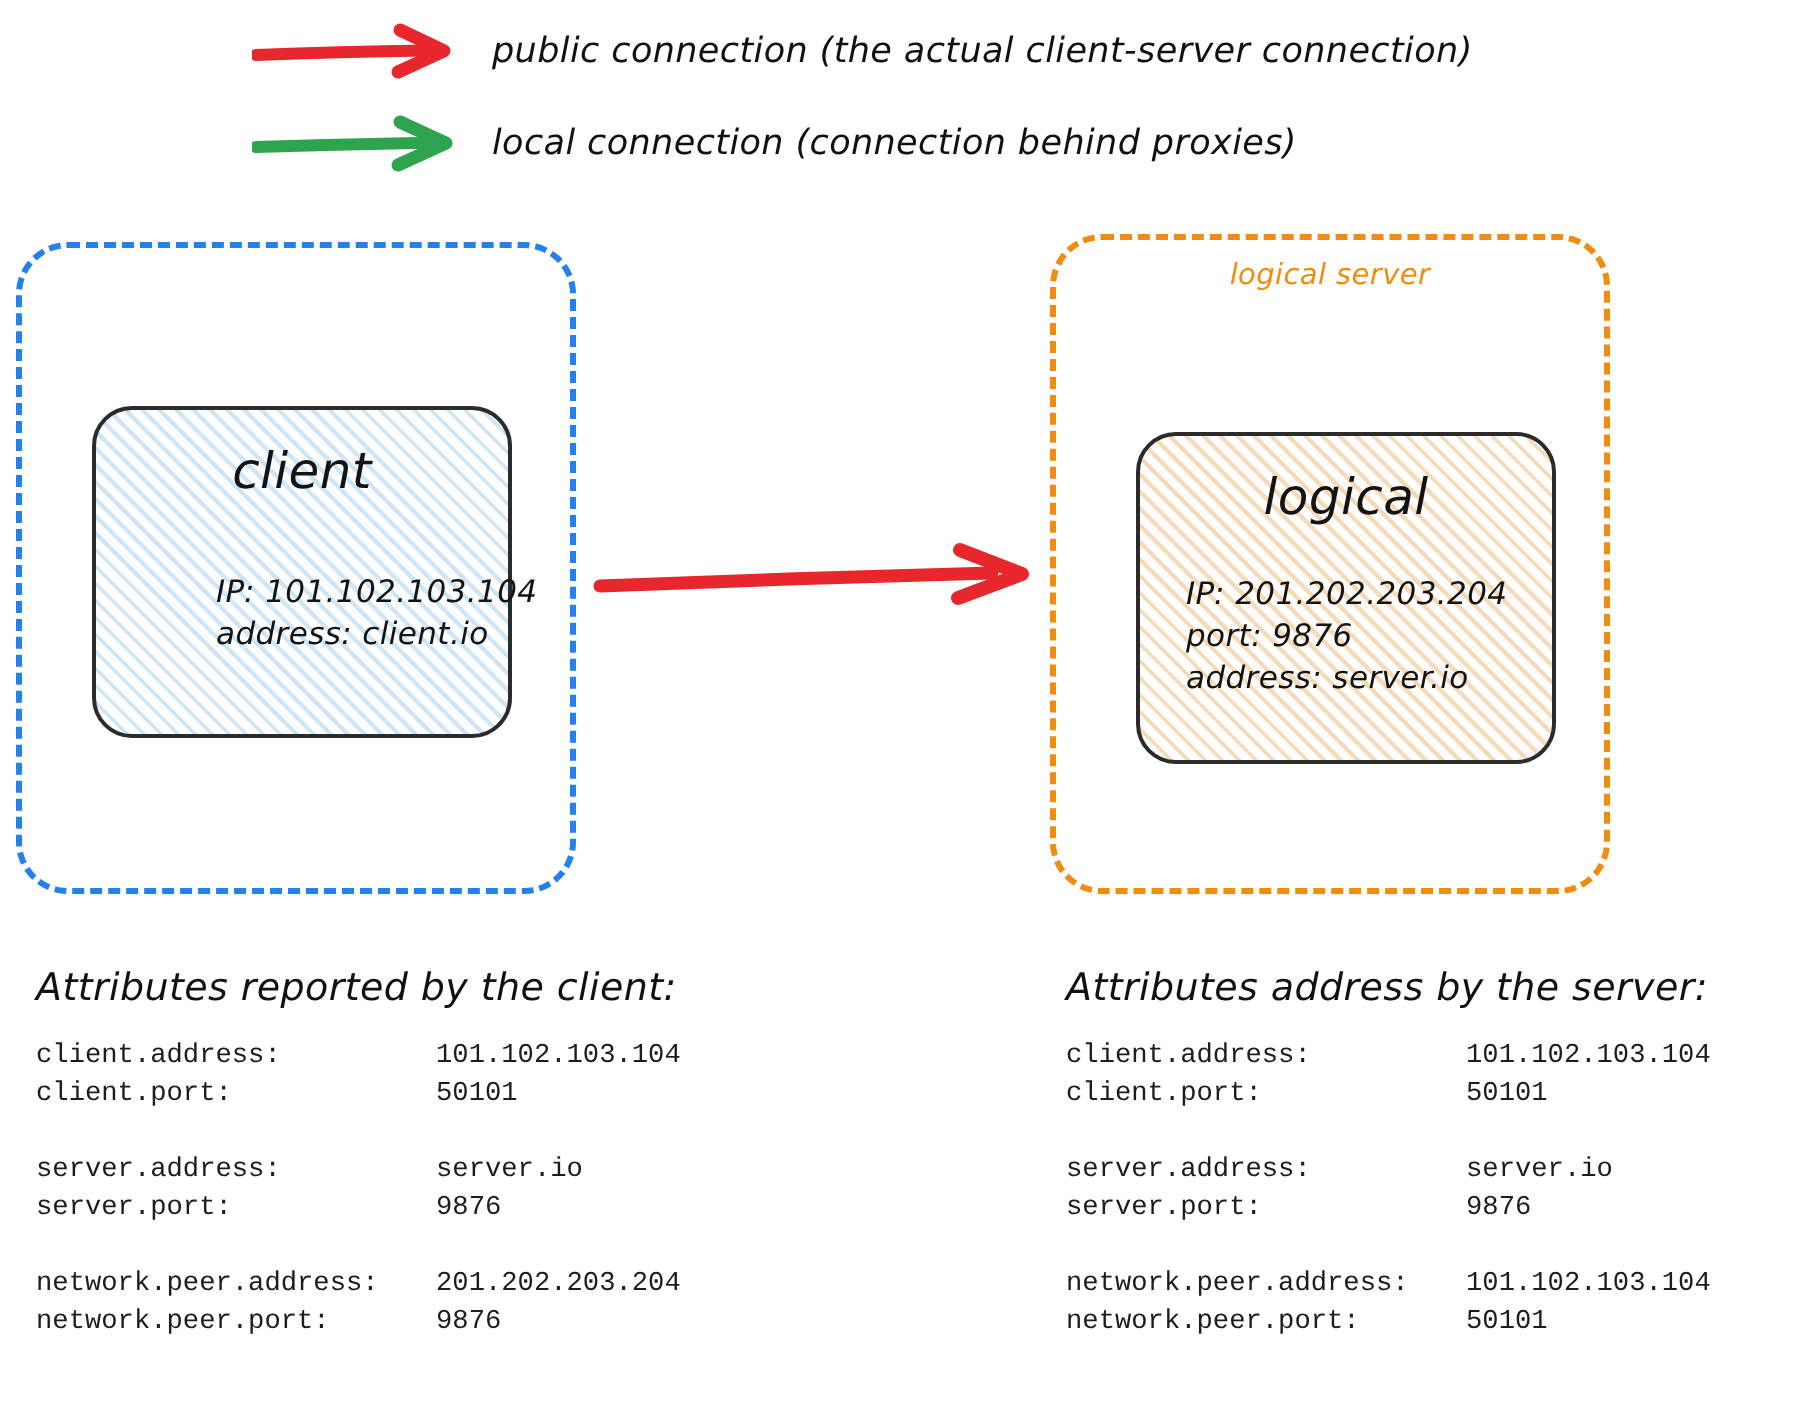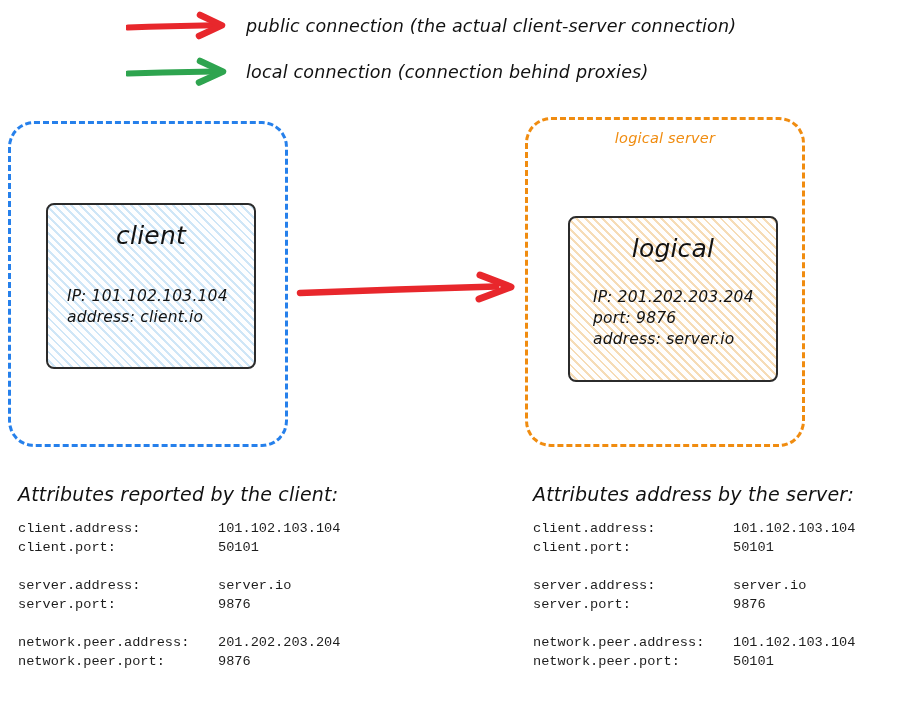--- a/index.html
+++ b/index.html
@@ -54,21 +54,21 @@
     color: #2680eb;
     white-space: nowrap;
   }
   .logical-box.server-box .logical-title { color: #f08c10; }
 
   
   .node {
     position: absolute;
     box-sizing: border-box;
     border: 2px solid #2b2b2b;
-    border-radius: 8px;
+    border-radius: 20px;
   }
   .node.client-node {
     background-color: #eaf4fc;
     background-image: repeating-linear-gradient(
       45deg,
       rgba(255,255,255,0.95) 0px,
       rgba(255,255,255,0.95) 4px,
       #cfe6f7 4px,
       #cfe6f7 6px
     );
@@ -145,21 +145,21 @@
     </svg>
     <div class="legend-label hand">local connection (connection behind proxies)</div>
   </div>
 
 </div>
 
 <div class="logical-box client-group" style="left:8px; top:121px; width:280px; height:326px;">
 
   <div class="node client-node" style="left:35px; top:79px; width:210px; height:166px;">
     <div class="node-title hand" style="top:16px;">client</div>
-    <div class="node-details hand" style="top:81px; padding-left:19px;">
+    <div class="node-details hand" style="top:81px; padding-left:60px;">
       <div>IP: 101.102.103.104</div>
       <div>address: client.io</div>
     </div>
   </div>
 </div>
 
 <div class="logical-box server-box server-group" style="left:525px; top:117px; width:280px; height:330px;">
   <div class="logical-title hand">logical server</div>
 
   <div class="node server-node" style="left:40px; top:96px; width:210px; height:166px;">

